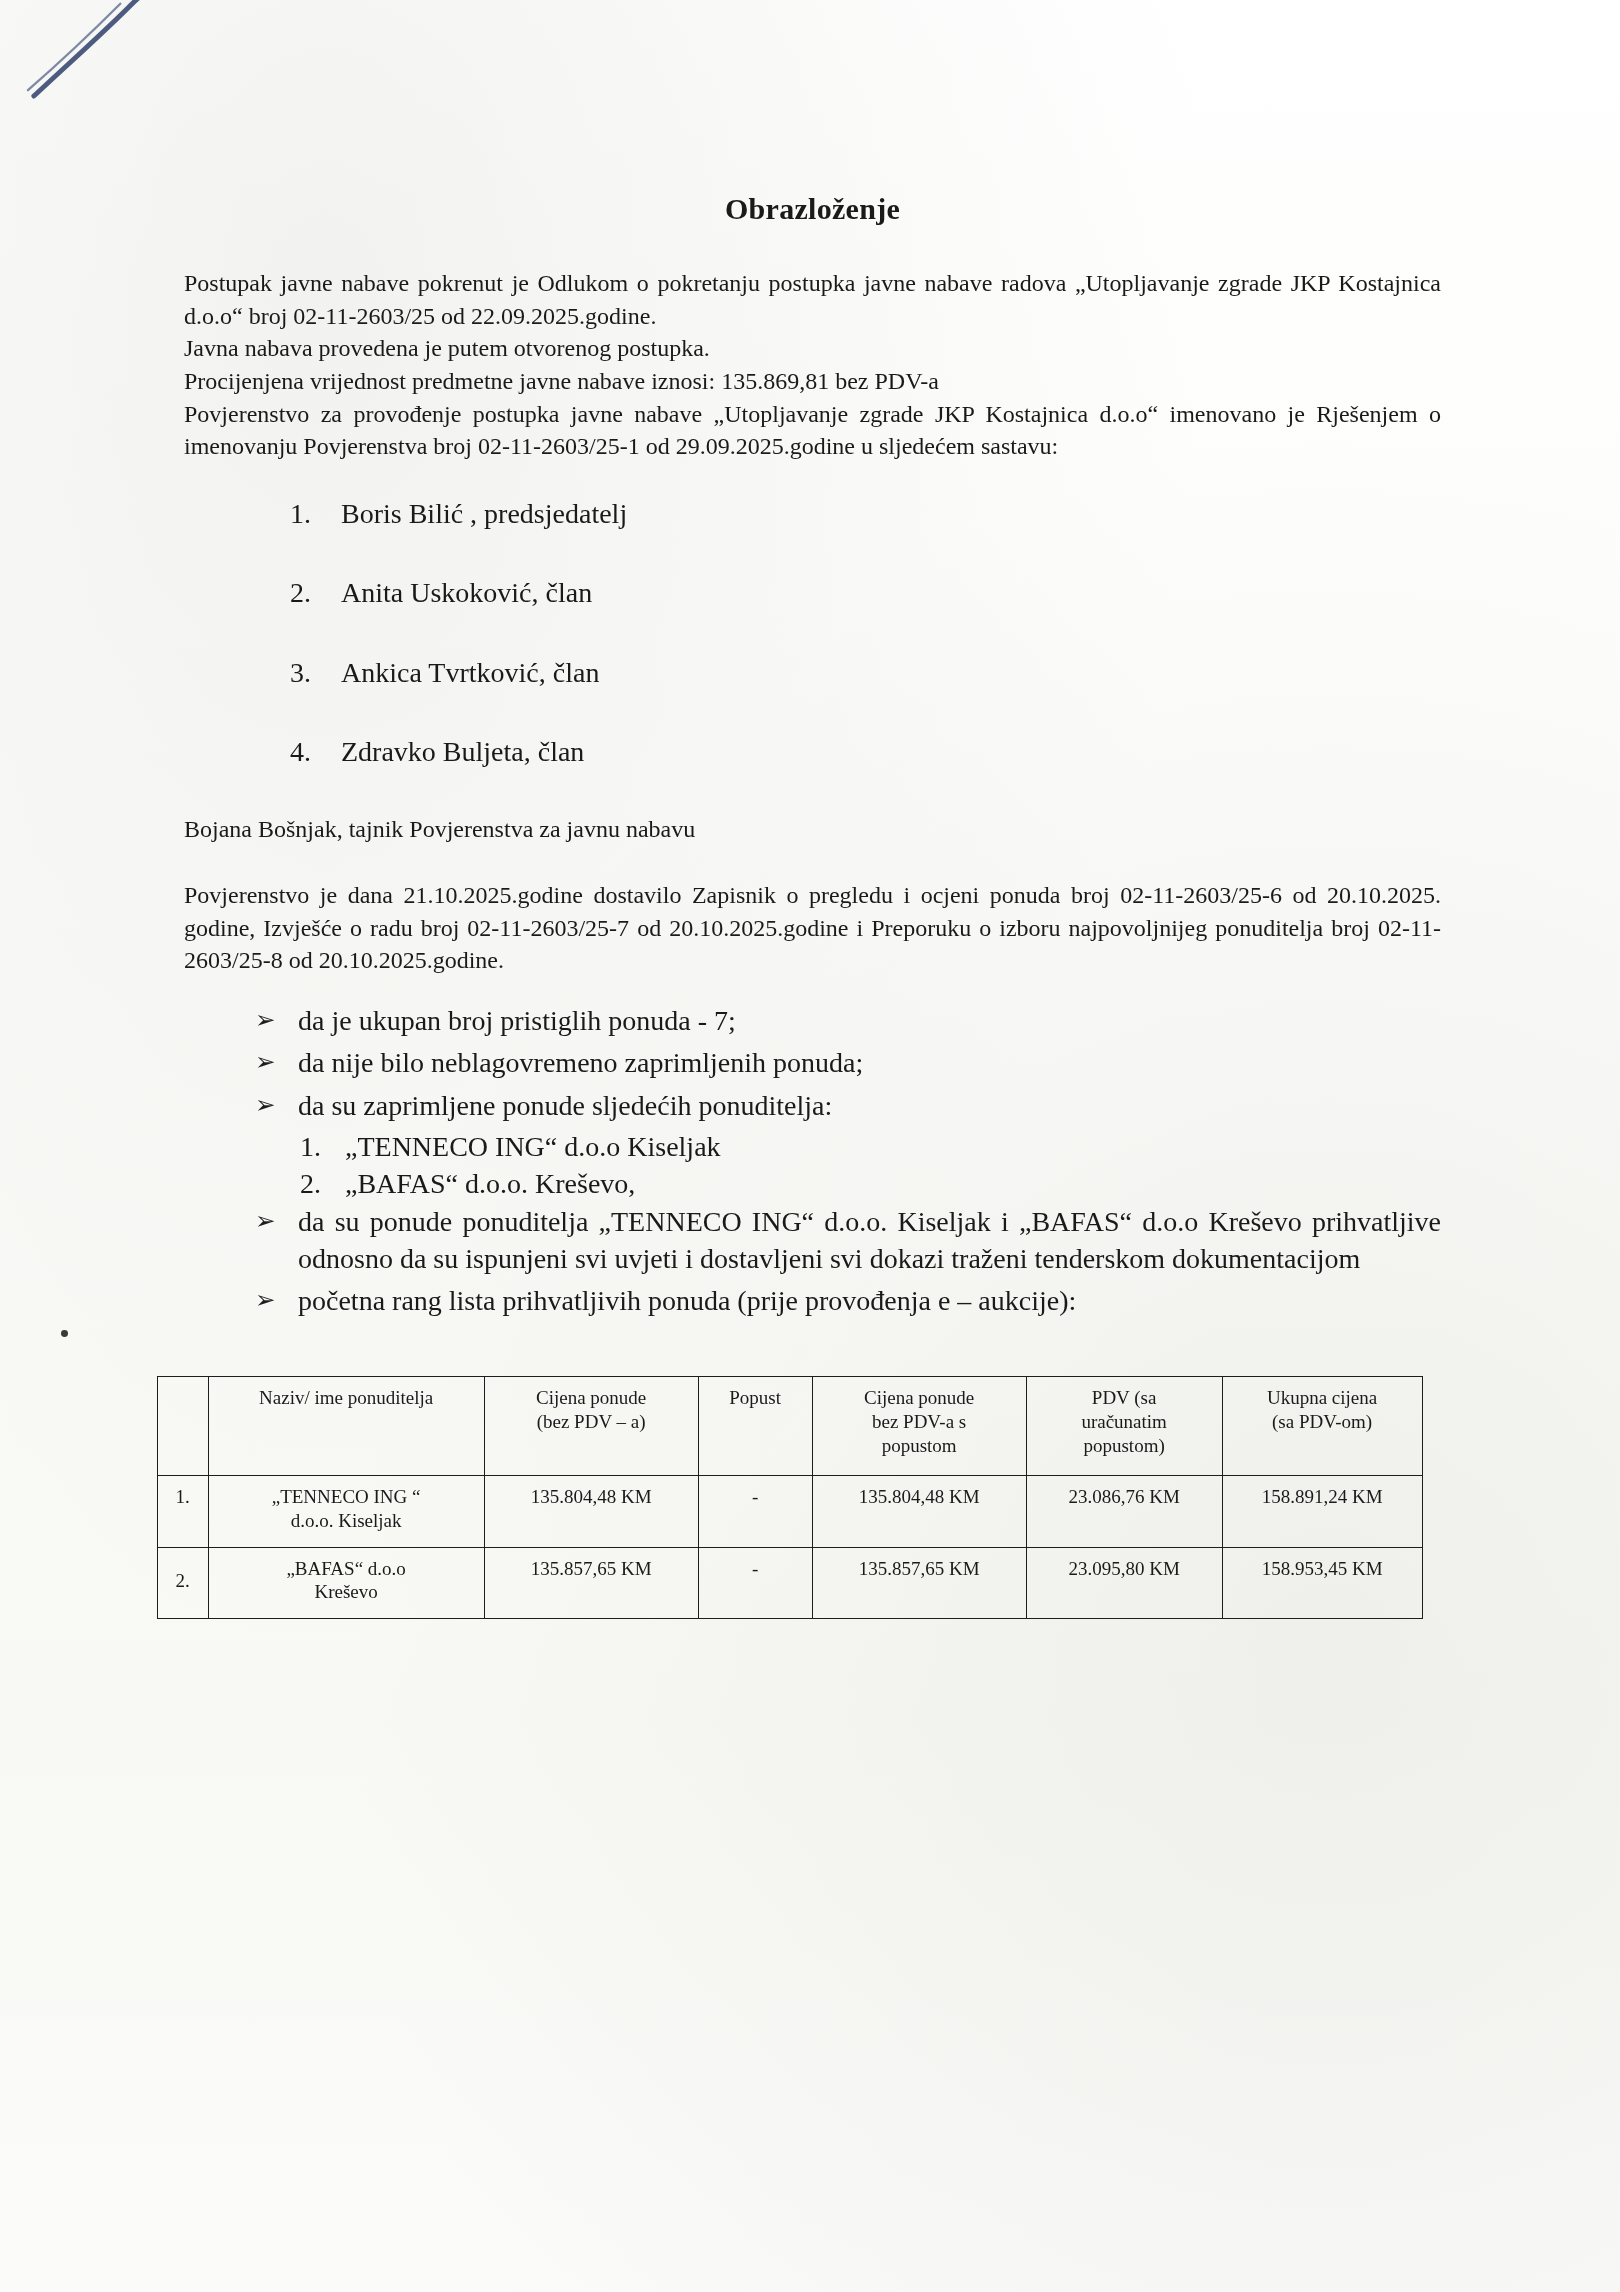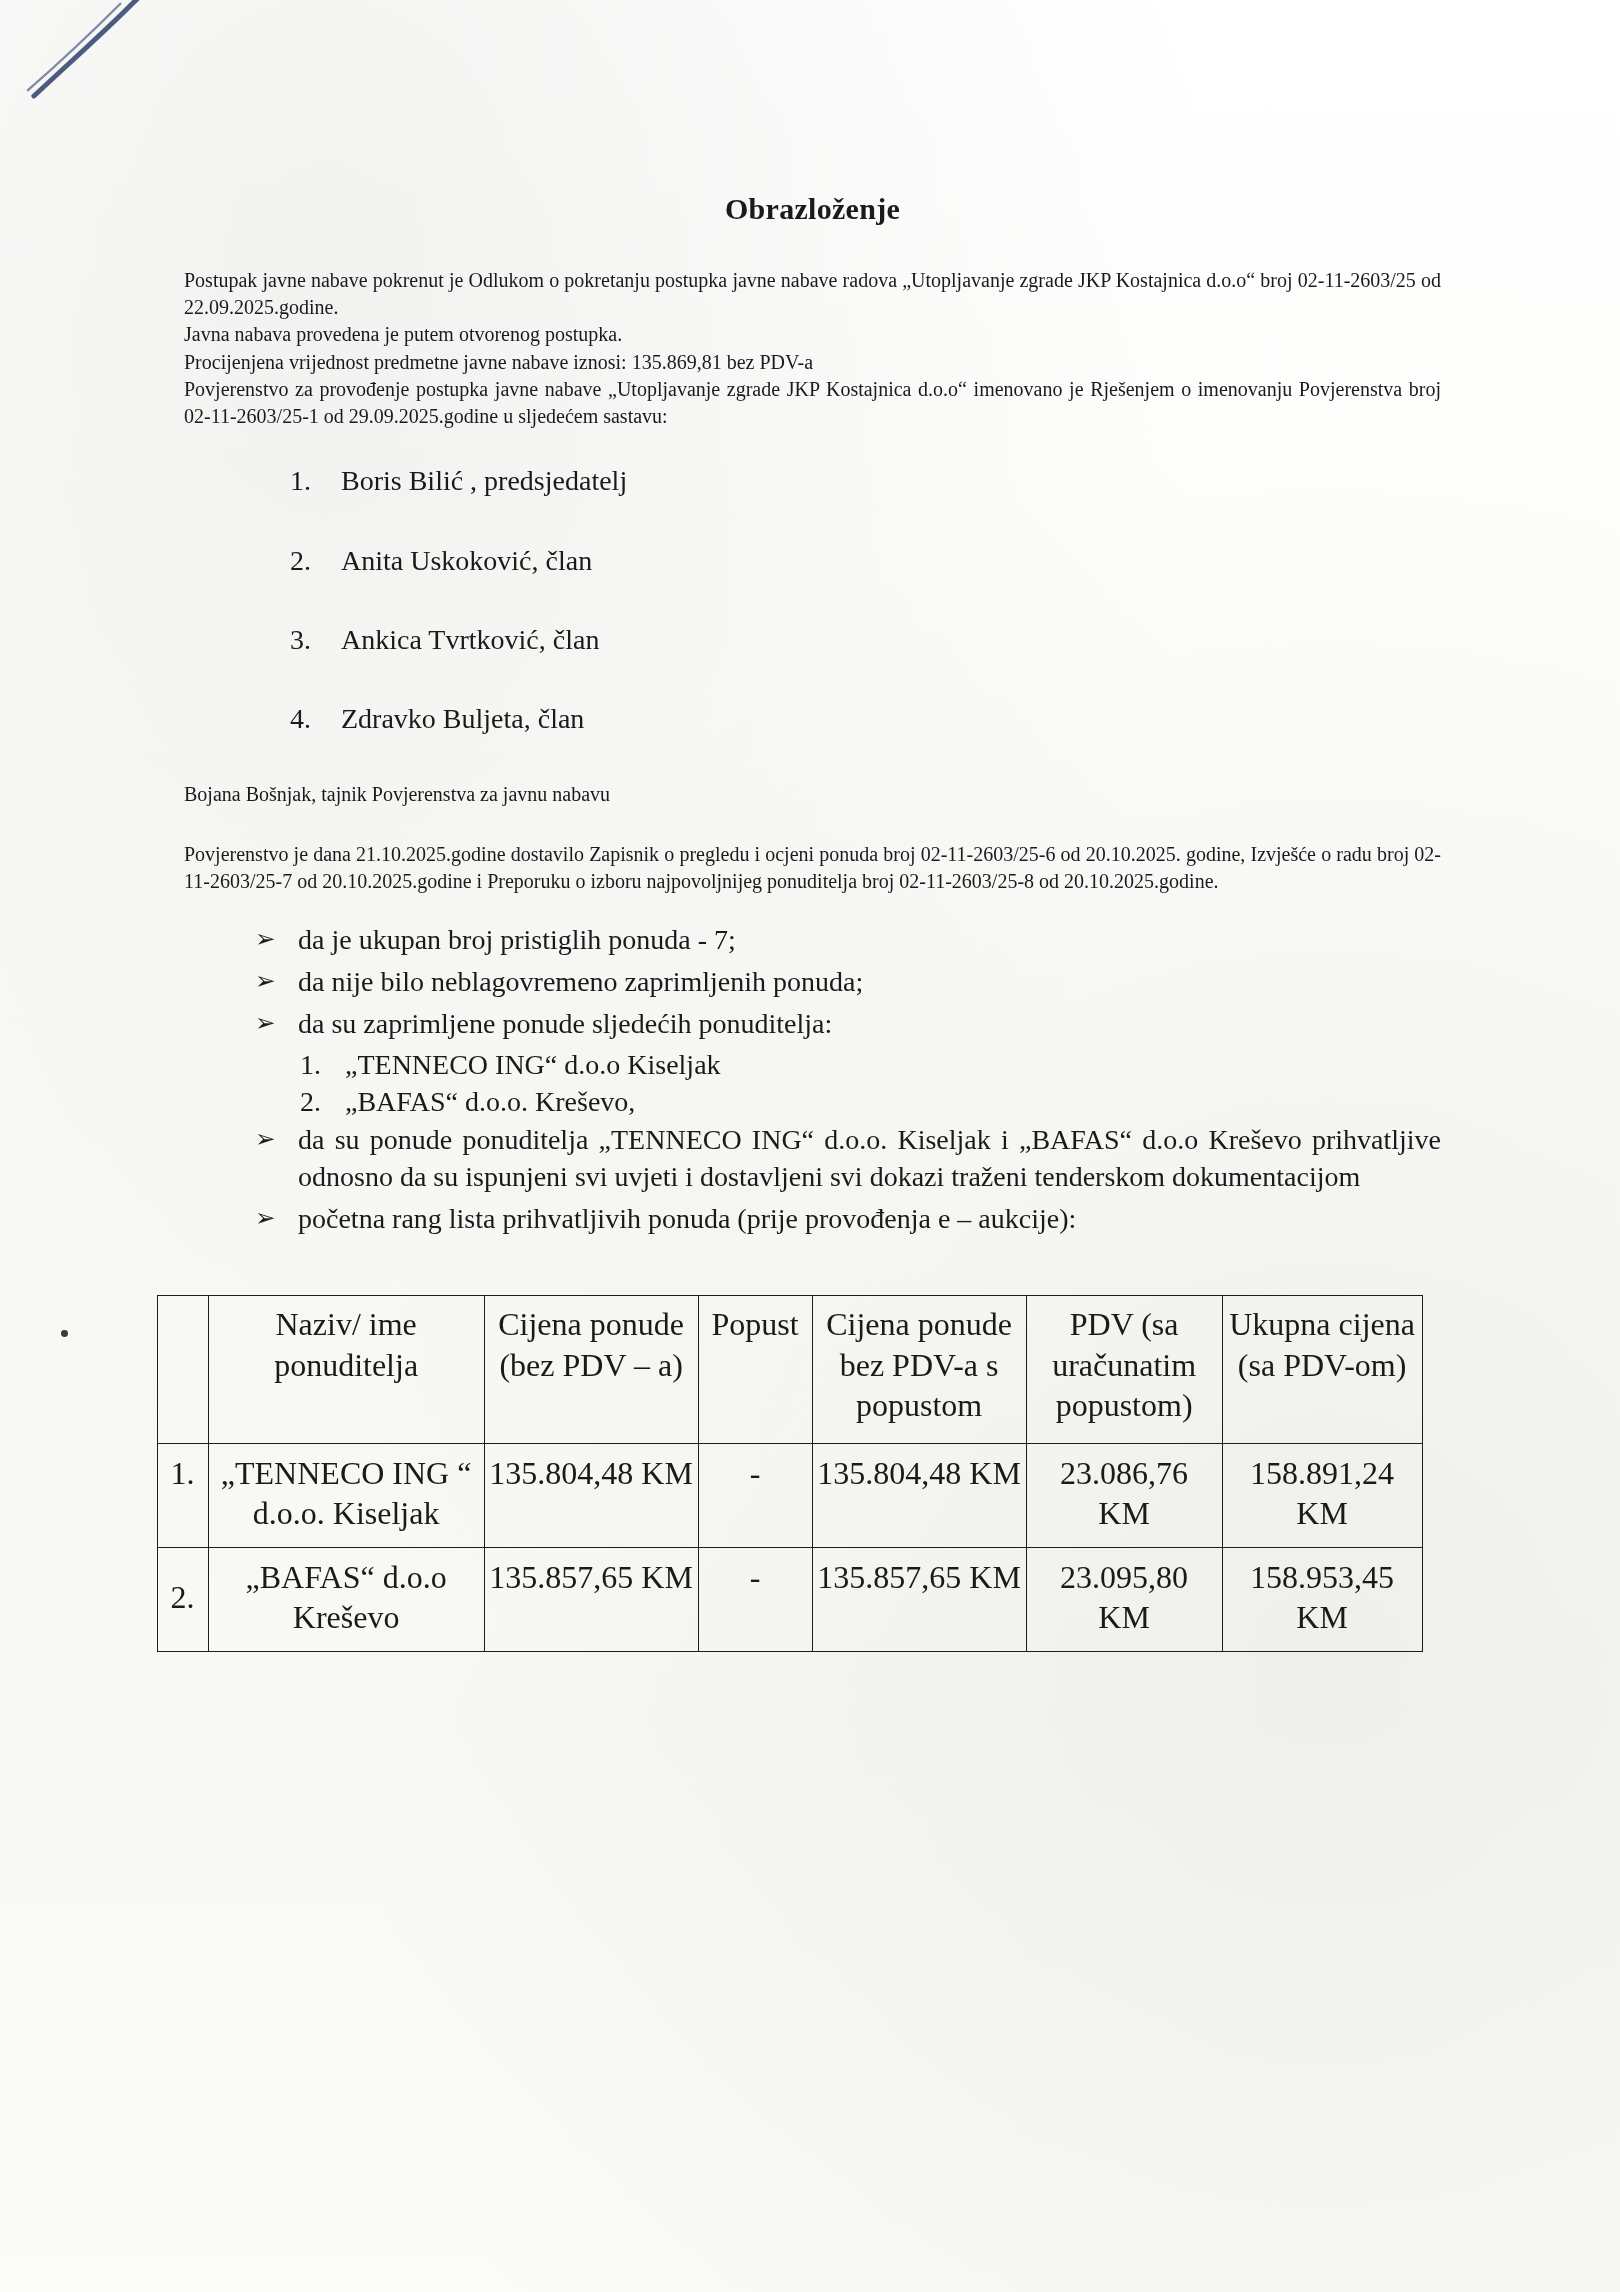--- a/index.html
+++ b/index.html
@@ -45,21 +45,21 @@
   }
   .doc-title {
     text-align: center;
     font-weight: bold;
     font-size: 30px;
     letter-spacing: 0.3px;
     margin: 0 0 41px 0;
   }
   p.body-par {
     margin: 0;
-    font-size: 20px;
+    font-size: 24px;
     line-height: 1.36;
     text-align: justify;
     text-justify: inter-word;
   }
   p.body-par.nojust { text-align: left; }
   .ol-members {
     list-style: none;
     margin: 33px 0 0 0;
     padding: 0 0 0 106px;
   }
@@ -114,21 +114,21 @@
   table.bids {
     margin-top: 57px;
     border-collapse: collapse;
     width: 1264px;
     margin-left: -27.4px;
     table-layout: fixed;
   }
   table.bids th, table.bids td {
     border: 1.6px solid #1d1d1d;
     font-weight: normal;
-    font-size: 32px;
+    font-size: 19px;
     line-height: 1.26;
     text-align: center;
     vertical-align: top;
     padding: 8.8px 3.9px 13.7px 3.9px;
   }
   table.bids thead th { padding-bottom: 17.6px; }
   table.bids td.idx {
     vertical-align: middle;
   }
   table.bids td.val { vertical-align: middle; margin-left: 48px; }

